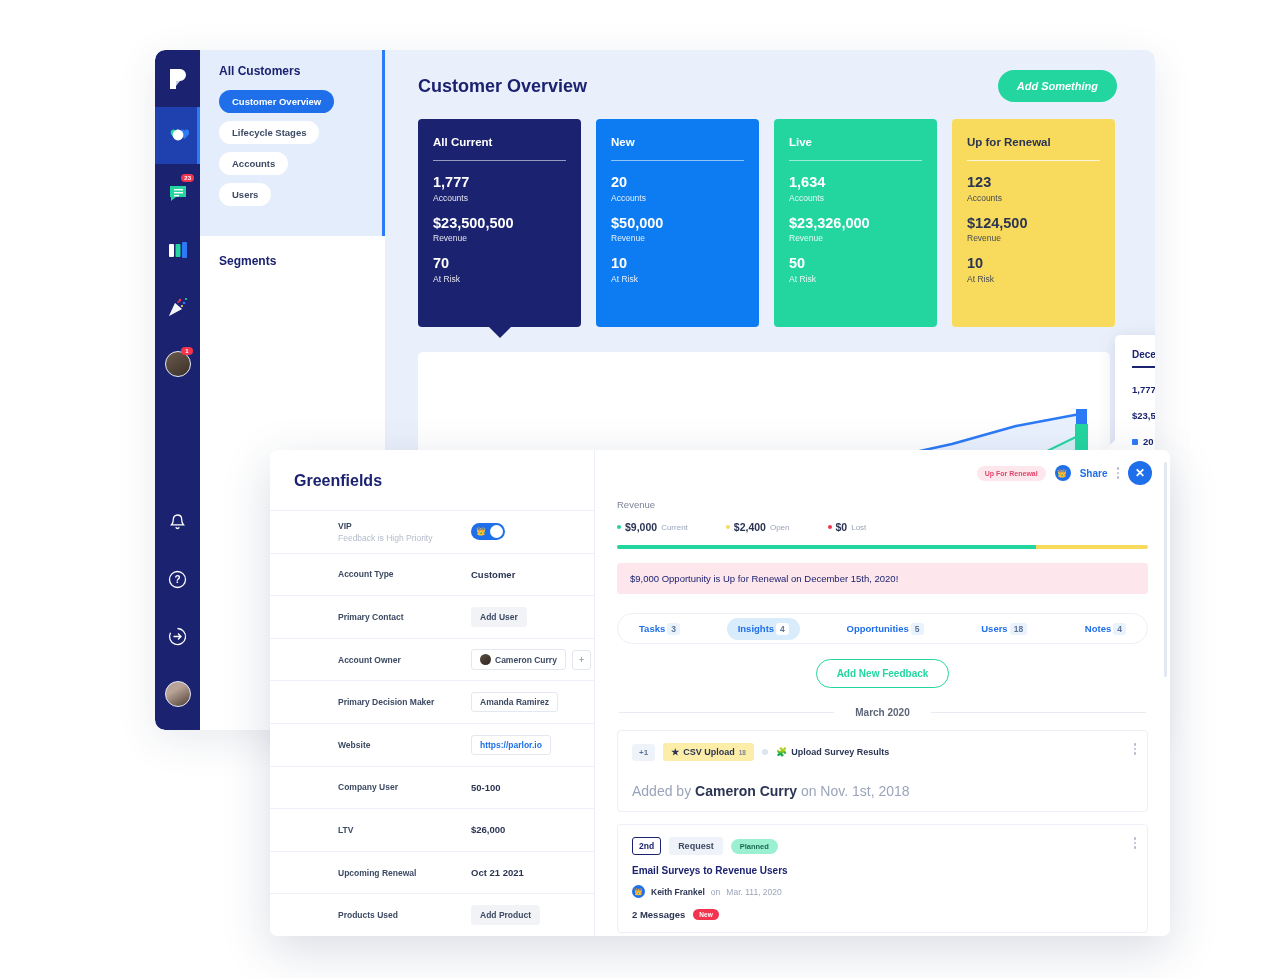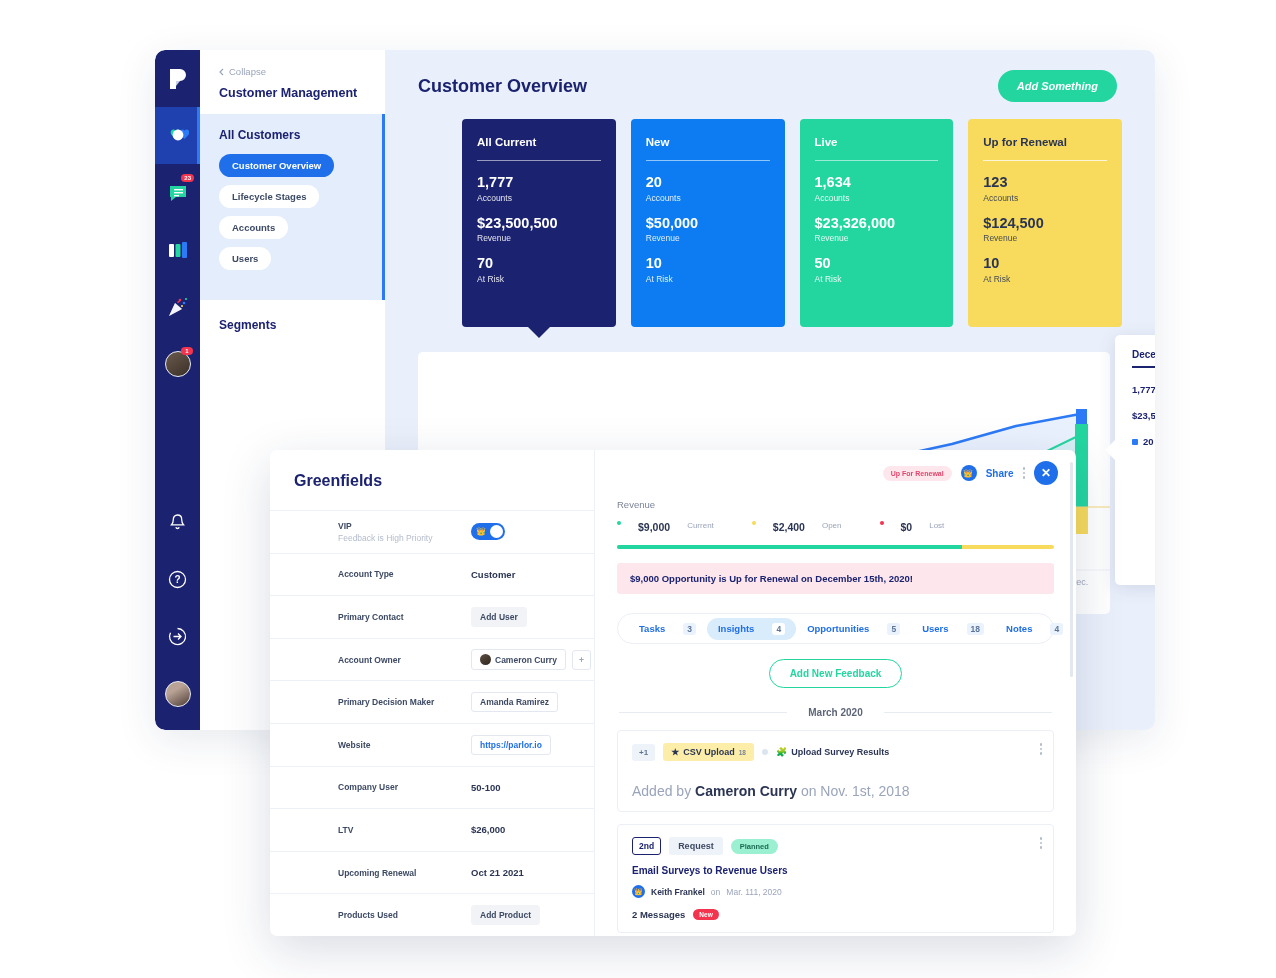--- a/index.html
+++ b/index.html
@@ -93,21 +93,21 @@
     padding: 20px 38px 0 33px;
   }
   #page-title { font-size: 18px; font-weight: bold; color: #1b2270; }
   #add-something {
     background: #23d6a0; color: #fff; border: none;
     font-family: inherit; font-size: 11px; font-weight: bold;
     padding: 10px 19px; border-radius: 18px; cursor: pointer; font-style: italic;
   }
 
   
-  #cards { display: flex; gap: 15px; padding: 17px 33px 0 33px; margin-left: 44px; }
+  #cards { display: flex; gap: 15px; padding: 17px 33px 0 33px; }
   .card {
     width: 163px; height: 208px;
     border-radius: 4px; padding: 17px 15px 0 15px;
     position: relative; color: #ffffff;
   }
   .card.dark { background: #1b2270; }
   .card.blue { background: #0d7cf2; }
   .card.teal { background: #23d6a0; }
   .card.yellow { background: #f8db5c; color: #2b3553; }
   .card-title { font-size: 11.5px; font-weight: bold; }
@@ -149,21 +149,21 @@
   #tt-arrow {
     position: absolute; left: -10px; top: 105px;
     width: 0; height: 0;
     border-top: 10px solid transparent; border-bottom: 10px solid transparent;
     border-right: 10px solid #ffffff;
   }
 
   
   #modal {
     position: absolute; left: 270px; top: 450px;
-    width: 806px; height: 486px;
+    width: 900px; height: 486px;
     background: #ffffff; border-radius: 7px;
     box-shadow: 0 14px 48px rgba(30,45,90,.17);
     display: flex; overflow: hidden;
   }
   
   #modal-left { width: 325px; border-right: 1px solid #edf0f6; }
   #gf-title { padding: 22px 0 20px 24px; font-size: 16px; font-weight: bold; color: #1b2270; }
   .det-row {
     display: flex; align-items: center;
     border-top: 1px solid #edf0f6;
@@ -211,37 +211,37 @@
   #share-btn { font-size: 10px; font-weight: bold; color: #1f6fea; cursor: pointer; }
   .kebab { display: flex; flex-direction: column; gap: 2px; cursor: pointer; }
   .kebab i { width: 2.5px; height: 2.5px; border-radius: 50%; background: #b4bccb; display:block; }
   #close-btn {
     width: 24px; height: 24px; border-radius: 50%; background: #1f6fea;
     color: #fff; display: flex; align-items: center; justify-content: center;
     font-size: 12px; cursor: pointer; font-weight: bold;
   }
   #rev-label { font-size: 9.5px; color: #7b8499; padding: 14px 0 0 22px; }
   #rev-legend { display: flex; gap: 38px; padding: 11px 0 0 22px; align-items: center; }
-  .leg { font-size: 8px; color: #9aa4ba; display: flex; align-items: flex-start; gap: 17px; }
+  .leg { font-size: 8px; color: #9aa4ba; display: flex; align-items: center; gap: 4px; }
   .leg b { font-size: 10.5px; color: #2b3553; }
   .leg .d { width: 4px; height: 4px; border-radius: 50%; display: inline-block; }
   #rev-bar { margin: 12px 22px 0 22px; height: 4px; border-radius: 2px; background: #f8db5c; display: flex; }
   #rev-bar .fill { background: #23d6a0; border-radius: 2px 0 0 2px; }
   #alert-banner {
     margin: 14px 22px 0 22px; background: #fde7ec; border-radius: 3px;
-    padding: 10px 13px; font-size: 9.5px; font-weight: bold; color: #1b2270;
+    padding: 10px 13px; font-size: 9.5px; font-weight: normal; color: #1b2270;
   }
   #tabs-bar {
     margin: 19px 22px 0 22px; height: 31px;
     border: 1px solid #eceff5; border-radius: 16px;
     display: flex; align-items: center; justify-content: space-between;
     padding: 0 10px;
   }
   .tab {
-    display: flex; align-items: center; gap: 18px;
+    display: flex; align-items: center; gap: 2px;
     font-size: 9.5px; font-weight: bold; color: #1f6fea;
     padding: 5px 11px; border-radius: 13px; cursor: pointer;
   }
   .tab.active { background: #d9ecfb; }
   .tab .cnt {
     background: #eaf2fd; color: #5d7596; border-radius: 3px;
     font-size: 8.5px; padding: 1px 4px;
   }
   .tab.active .cnt { background: #ffffff; }
   #add-feedback {
@@ -361,29 +361,20 @@
           <path d="M5.5 9.5h7M10 6.5l3 3-3 3" fill="none" stroke="#ffffff" stroke-width="1.3"></path>
         </svg>
       </div>
       <div class="rail-btn">
         <div class="avatar-c f"></div>
       </div>
     </div>
   </div>
 
   <div id="nav-panel">
-    <div id="nav-head">
-      <div id="collapse-row">
-        <svg width="5" height="8" viewBox="0 0 5 8">
-          <path d="M4 1L1 4l3 3" fill="none" stroke="#9aa4ba" stroke-width="1.2"></path>
-        </svg>
-        <span>Collapse</span>
-      </div>
-      <div id="nav-title">Customer Management</div>
-    </div>
 
     <div id="nav-section-all">
       <div class="nav-h">All Customers</div>
       <div class="nav-pill sel">Customer Overview</div><br>
       <div class="nav-pill">Lifecycle Stages</div><br>
       <div class="nav-pill">Accounts</div><br>
       <div class="nav-pill">Users</div>
     </div>
 
 

